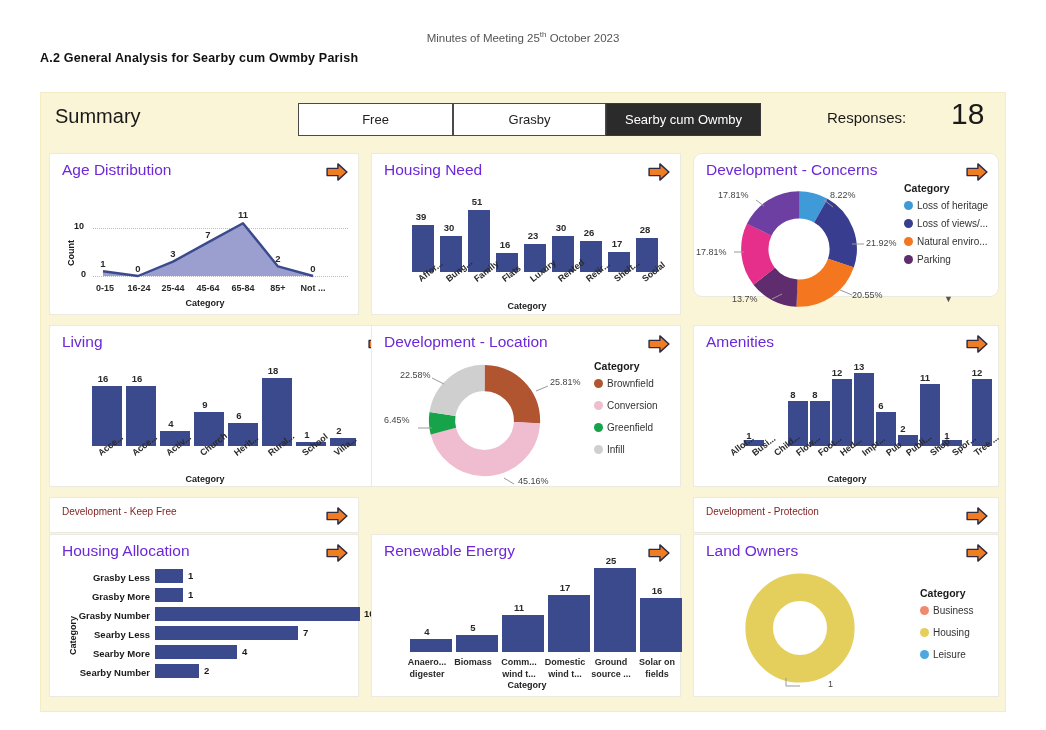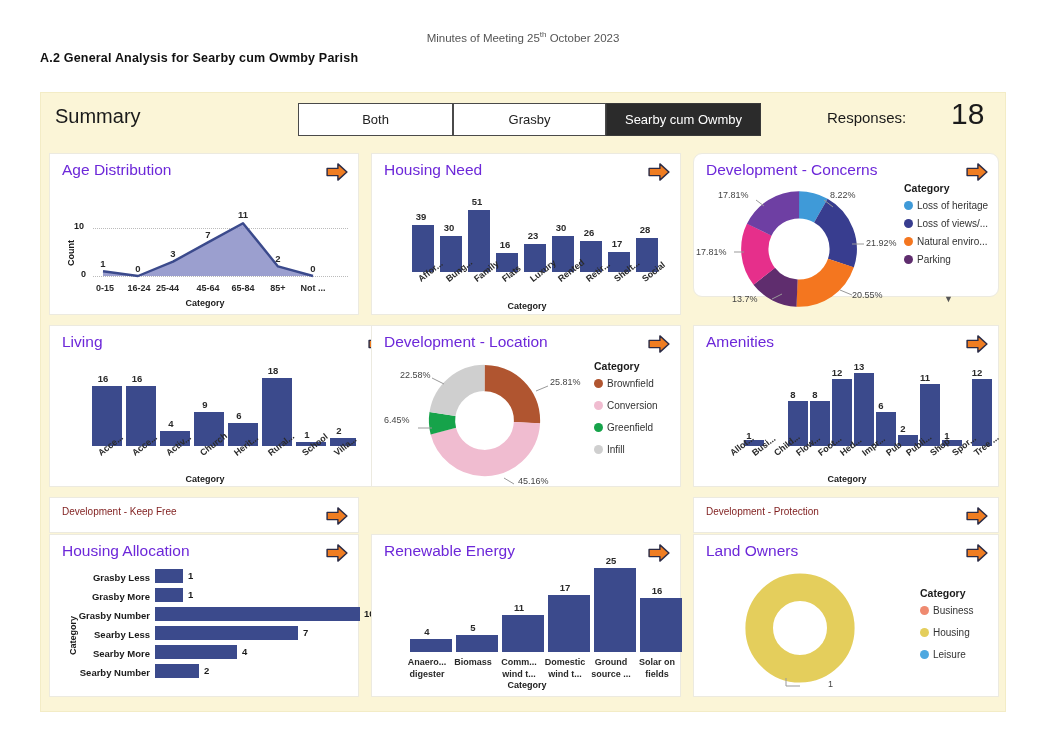--- a/index.html
+++ b/index.html
@@ -124,21 +124,21 @@
 
   <div class="doc-header">
     <span>Minutes of Meeting 25</span><sup>th</sup><span> October 2023</span>
   </div>
   <div class="section-title">A.2 General Analysis for Searby cum Owmby Parish</div>
 
   <div class="dash">
 
     <div class="summary">
       <div class="summary-title">Summary</div>
-      <div class="seg seg1">Both</div>
+      <div class="seg seg1">Free</div>
       <div class="seg seg3 sel">Searby cum Owmby</div>
       <div class="seg seg2">Grasby</div>
       <div class="responses-label">Responses:</div>
       <div class="responses-value">18</div>
     </div>
 
     <div class="card" style="left:8px;top:60px;width:310px;height:162px;">
       <div class="card-title">Age Distribution</div>
       <svg class="arrow" viewBox="0 0 24 20">
         <path d="M1 6 H13 V1 L23 10 L13 19 V14 H1 Z" fill="#ef7d22" stroke="#2b2b45" stroke-width="1.6" stroke-linejoin="round"></path>
@@ -158,21 +158,21 @@
         <div class="blabel" style="left:43px;top:70px;width:20px;">1</div>
         <div class="blabel" style="left:78px;top:75px;width:20px;">0</div>
         <div class="blabel" style="left:113px;top:60px;width:20px;">3</div>
         <div class="blabel" style="left:148px;top:41px;width:20px;">7</div>
         <div class="blabel" style="left:183px;top:21px;width:20px;">11</div>
         <div class="blabel" style="left:218px;top:65px;width:20px;">2</div>
         <div class="blabel" style="left:253px;top:75px;width:20px;">0</div>
 
         <div class="xlab" style="left:38px;top:95px;width:34px;text-align:center;">0-15</div>
         <div class="xlab" style="left:72px;top:95px;width:34px;text-align:center;">16-24</div>
-        <div class="xlab" style="left:106px;top:95px;width:34px;text-align:left;">25-44</div>
+        <div class="xlab" style="left:106px;top:95px;width:34px;text-align:center;">25-44</div>
         <div class="xlab" style="left:141px;top:95px;width:34px;text-align:center;">45-64</div>
         <div class="xlab" style="left:176px;top:95px;width:34px;text-align:center;">65-84</div>
         <div class="xlab" style="left:211px;top:95px;width:34px;text-align:center;">85+</div>
         <div class="xlab" style="left:246px;top:95px;width:34px;text-align:center;">Not ...</div>
         <div class="axis-x" style="left:0;top:110px;">Category</div>
       </div>
     </div>
 
     <div class="card" style="left:330px;top:60px;width:310px;height:162px;">
       <div class="card-title">Housing Need</div>

